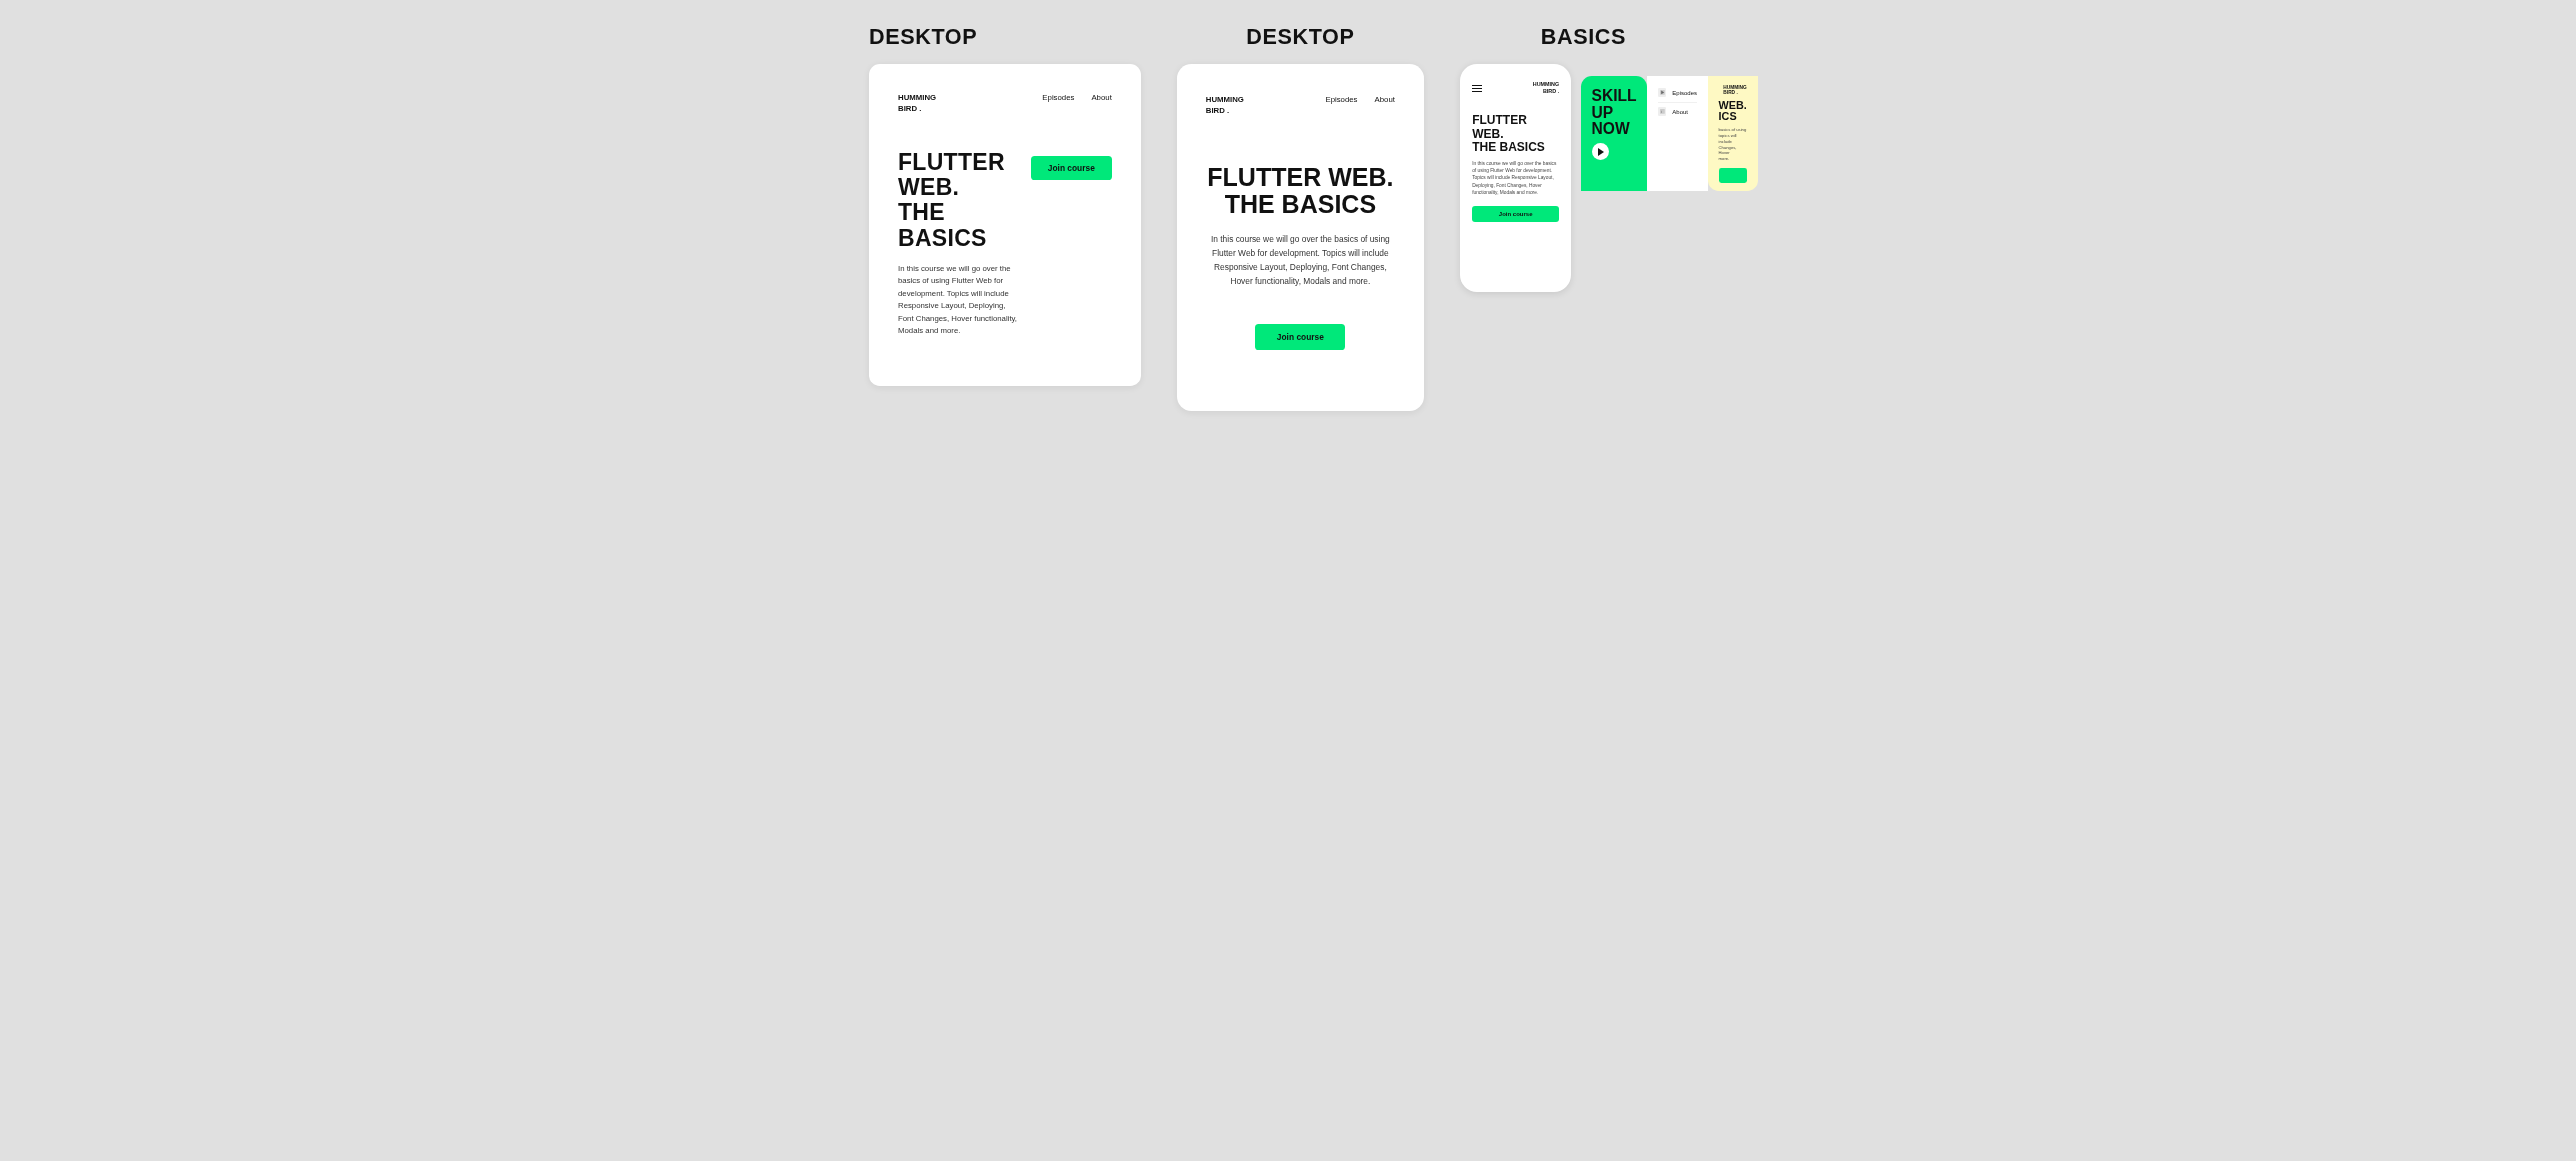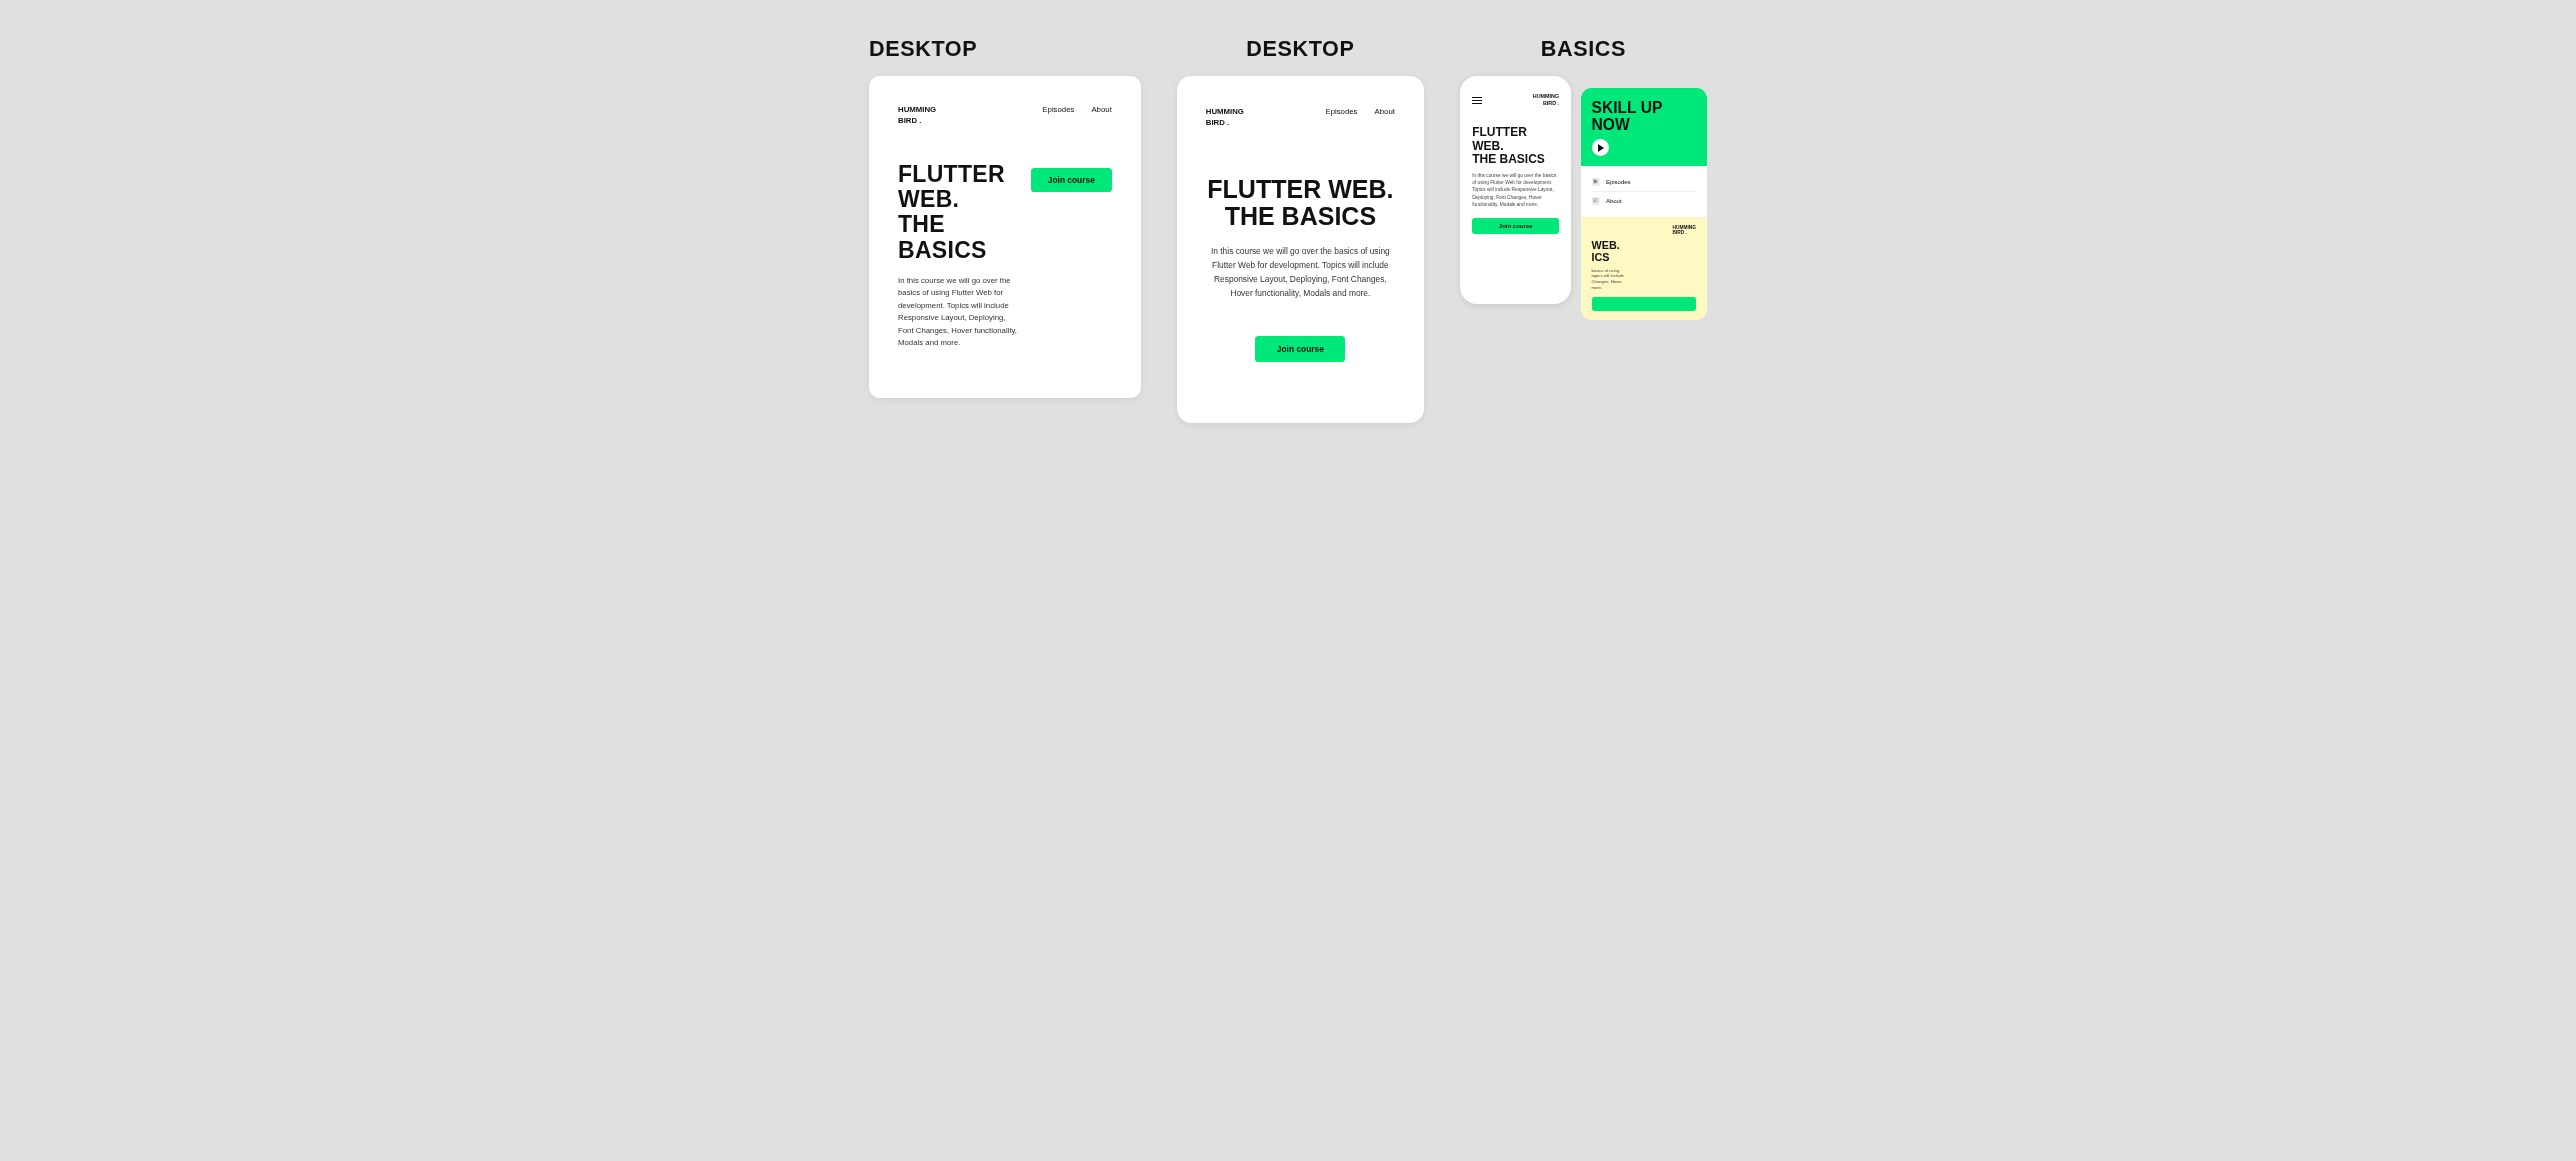--- a/index.html
+++ b/index.html
@@ -8,21 +8,21 @@
       font-family: 'Arial Black', 'Arial Bold', Arial, sans-serif;
       min-height: 100vh;
       padding: 24px;
     }
 
     .main-container {
       display: flex;
       align-items: flex-start;
       gap: 36px;
       max-width: 838px;
-      margin: 12px auto;
+      margin: 0 auto;
     }
 
     
     .section-label {
       font-size: 21.6px;
       font-weight: 900;
       letter-spacing: 0.6px;
       margin-bottom: 14.4px;
       color: #111;
     }
@@ -253,21 +253,21 @@
       font-weight: 700;
       cursor: pointer;
       display: block;
       width: 100%;
       text-align: center;
     }
 
     
     .mobile-card-overlay {
       display: flex;
-      flex-direction: column;
+      flex-direction: row;
       width: 126px;
       margin-top: 12px;
     }
 
     .overlay-green-panel {
       background: #00e87a;
       border-radius: 10.8px 10.8px 0 0;
       padding: 12px 10.8px 9.6px 10.8px;
       position: relative;
     }

